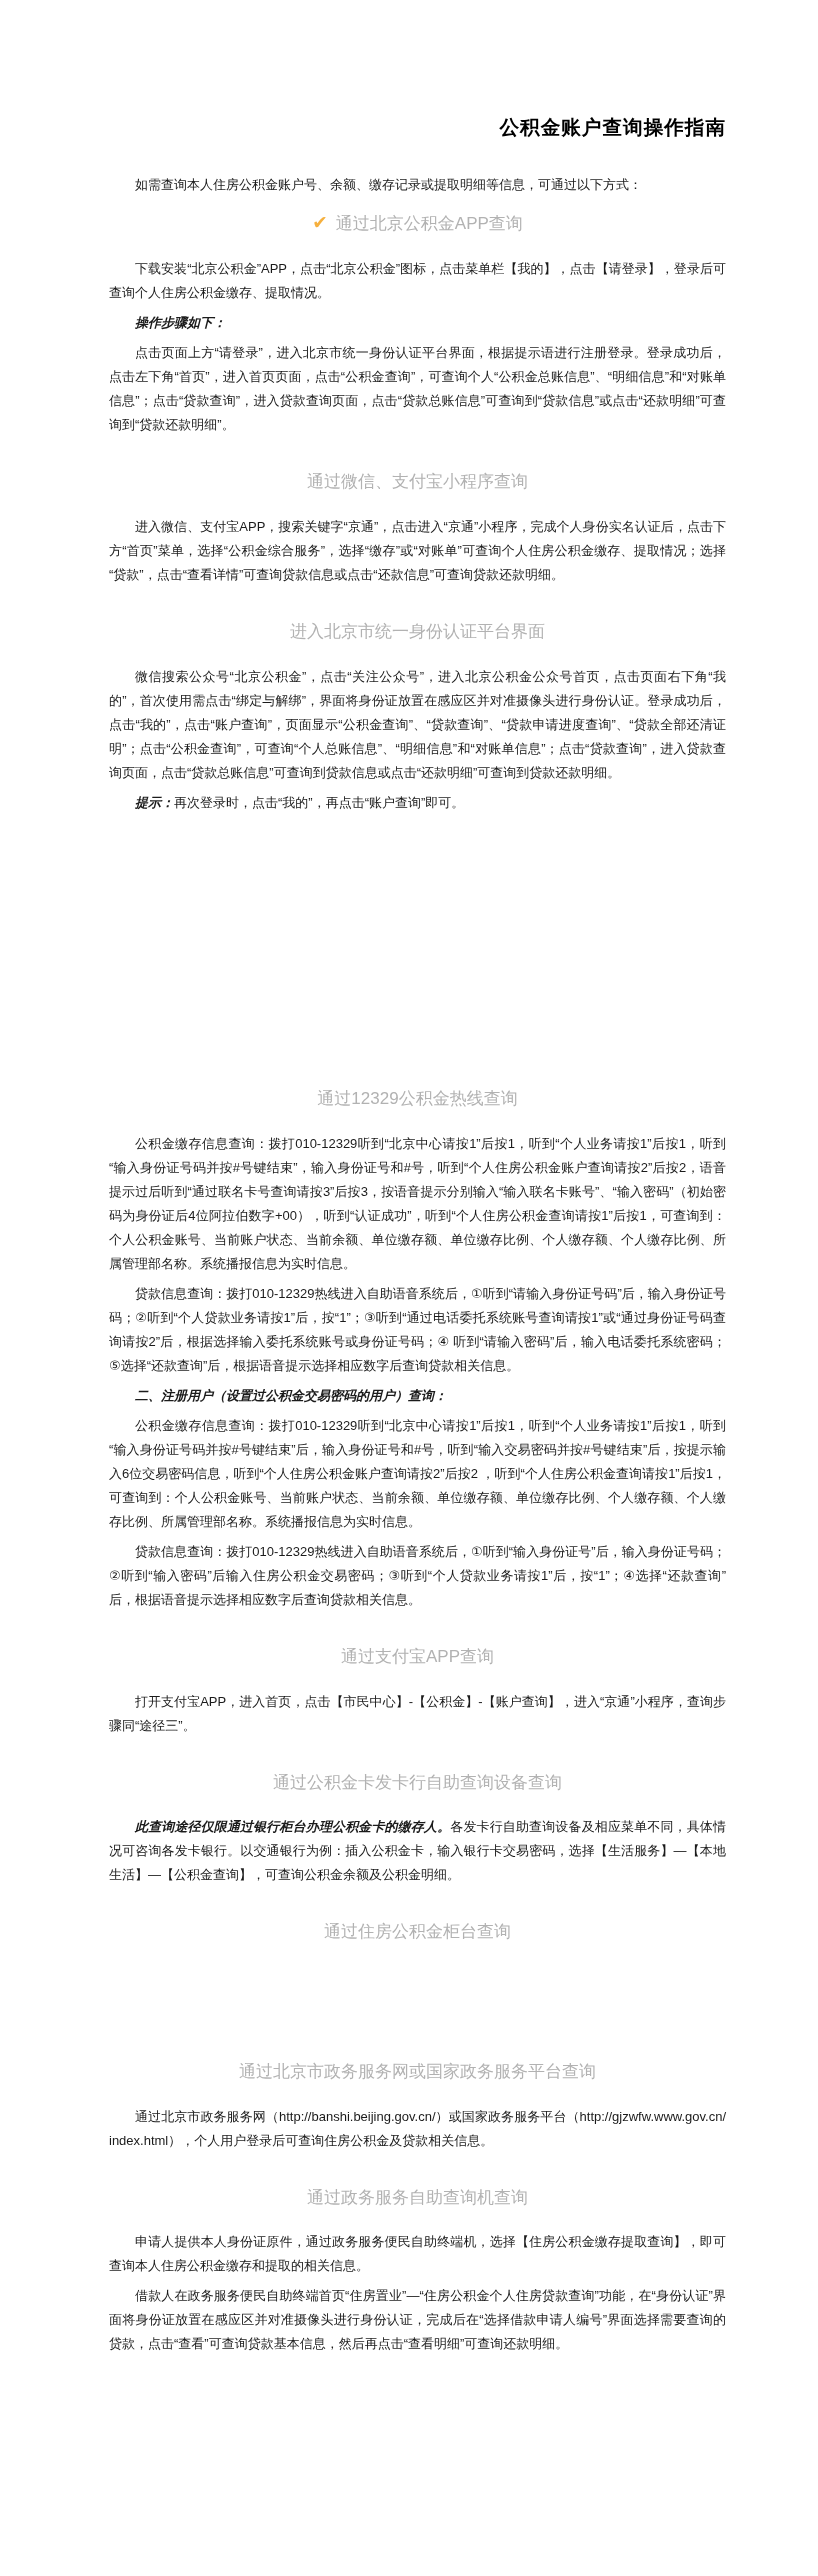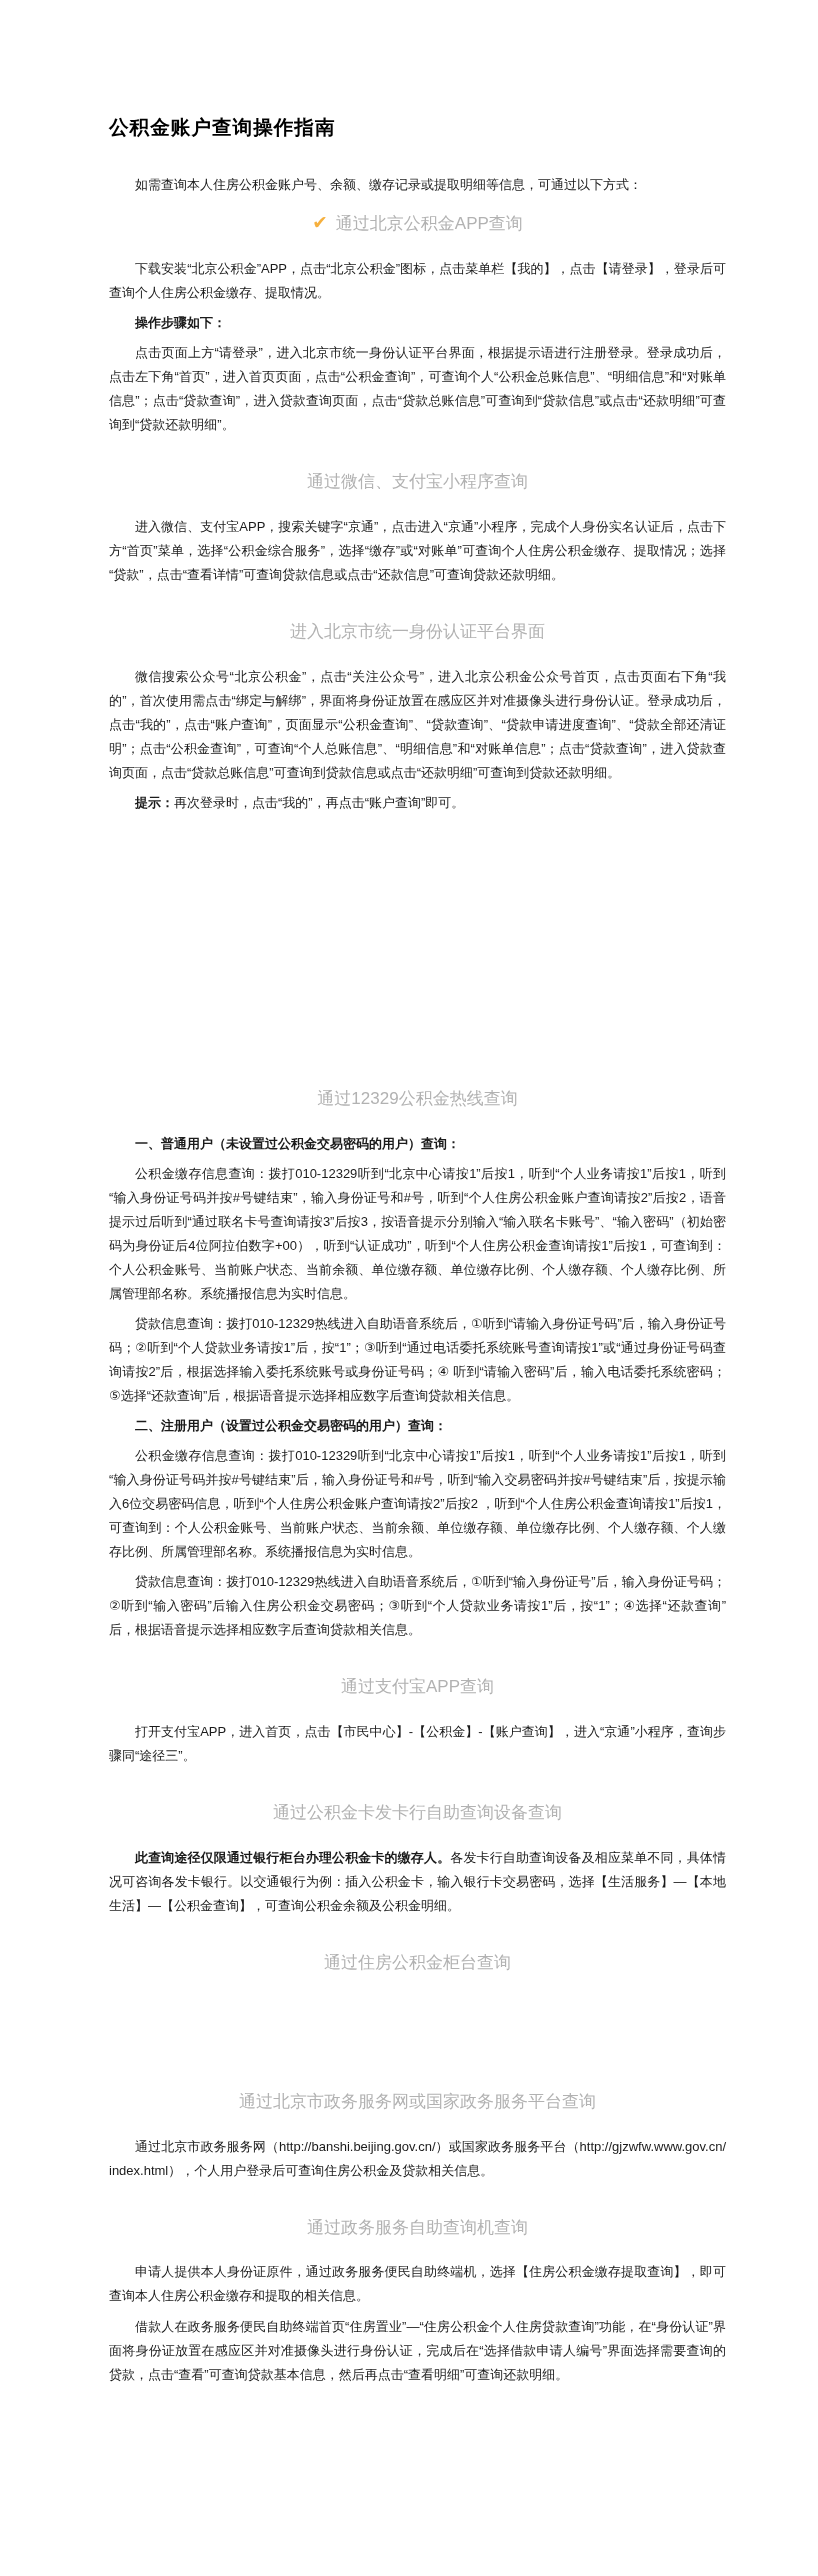--- a/index.html
+++ b/index.html
@@ -6,37 +6,37 @@
   html, body { margin: 0; padding: 0; background: #ffffff; }
   body {
     width: 818px;
     min-height: 3468px;
     font-family: "Liberation Sans", "DejaVu Sans", sans-serif;
     color: #1b1b1b;
   }
   .doc { padding: 114px 92px 62px 109px; }
   .title {
     margin: 0 0 32px 0;
-    text-align: left;
+    text-align: right;
     font-family: "Liberation Serif", "DejaVu Serif", serif;
     font-size: 19.6px;
     font-weight: 700;
     color: #000000;
     letter-spacing: 1px;
   }
   .body-p {
     margin: 6.2px 0;
     font-size: 13px;
     line-height: 24px;
     text-align: justify;
     text-indent: 2em;
     color: #1b1b1b;
     word-break: break-all;
   }
-  .bold { font-weight: 700; }
+  .bold { font-weight: 700; font-style: italic; }
   .sec {
     margin: 33px 0 21.6px 0;
     text-align: center;
     font-size: 17px;
     line-height: 23px;
     font-weight: 400;
     color: #b2b2b2;
     text-indent: 0;
   }
   .sec.first { margin-top: 14.4px; }
@@ -65,21 +65,20 @@
   <h2 class="sec"><span>通过微信、支付宝小程序查询</span></h2>
   <p class="body-p">进入微信、支付宝APP，搜索关键字“京通”，点击进入“京通”小程序，完成个人身份实名认证后，点击下方“首页”菜单，选择“公积金综合服务”，选择“缴存”或“对账单”可查询个人住房公积金缴存、提取情况；选择“贷款”，点击“查看详情”可查询贷款信息或点击“还款信息”可查询贷款还款明细。</p>
 
   <h2 class="sec"><span>进入北京市统一身份认证平台界面</span></h2>
   <p class="body-p">微信搜索公众号“北京公积金”，点击“关注公众号”，进入北京公积金公众号首页，点击页面右下角“我的”，首次使用需点击“绑定与解绑”，界面将身份证放置在感应区并对准摄像头进行身份认证。登录成功后，点击“我的”，点击“账户查询”，页面显示“公积金查询”、“贷款查询”、“贷款申请进度查询”、“贷款全部还清证明”；点击“公积金查询”，可查询“个人总账信息”、“明细信息”和“对账单信息”；点击“贷款查询”，进入贷款查询页面，点击“贷款总账信息”可查询到贷款信息或点击“还款明细”可查询到贷款还款明细。</p>
   <p class="body-p"><span class="bold">提示：</span><span>再次登录时，点击“我的”，再点击“账户查询”即可。</span></p>
 
   <div class="spacer-xl"></div>
 
   <h2 class="sec"><span>通过12329公积金热线查询</span></h2>
-  <p class="body-p bold">一、普通用户（未设置过公积金交易密码的用户）查询：</p>
   <p class="body-p">公积金缴存信息查询：拨打010-12329听到“北京中心请按1”后按1，听到“个人业务请按1”后按1，听到“输入身份证号码并按#号键结束”，输入身份证号和#号，听到“个人住房公积金账户查询请按2”后按2，语音提示过后听到“通过联名卡号查询请按3”后按3，按语音提示分别输入“输入联名卡账号”、“输入密码”（初始密码为身份证后4位阿拉伯数字+00），听到“认证成功”，听到“个人住房公积金查询请按1”后按1，可查询到：个人公积金账号、当前账户状态、当前余额、单位缴存额、单位缴存比例、个人缴存额、个人缴存比例、所属管理部名称。系统播报信息为实时信息。</p>
   <p class="body-p">贷款信息查询：拨打010-12329热线进入自助语音系统后，①听到“请输入身份证号码”后，输入身份证号码；②听到“个人贷款业务请按1”后，按“1”；③听到“通过电话委托系统账号查询请按1”或“通过身份证号码查询请按2”后，根据选择输入委托系统账号或身份证号码；④ 听到“请输入密码”后，输入电话委托系统密码；⑤选择“还款查询”后，根据语音提示选择相应数字后查询贷款相关信息。</p>
   <p class="body-p bold">二、注册用户（设置过公积金交易密码的用户）查询：</p>
   <p class="body-p">公积金缴存信息查询：拨打010-12329听到“北京中心请按1”后按1，听到“个人业务请按1”后按1，听到“输入身份证号码并按#号键结束”后，输入身份证号和#号，听到“输入交易密码并按#号键结束”后，按提示输入6位交易密码信息，听到“个人住房公积金账户查询请按2”后按2 ，听到“个人住房公积金查询请按1”后按1，可查询到：个人公积金账号、当前账户状态、当前余额、单位缴存额、单位缴存比例、个人缴存额、个人缴存比例、所属管理部名称。系统播报信息为实时信息。</p>
   <p class="body-p">贷款信息查询：拨打010-12329热线进入自助语音系统后，①听到“输入身份证号”后，输入身份证号码；②听到“输入密码”后输入住房公积金交易密码；③听到“个人贷款业务请按1”后，按“1”；④选择“还款查询”后，根据语音提示选择相应数字后查询贷款相关信息。</p>
 
   <h2 class="sec"><span>通过支付宝APP查询</span></h2>
   <p class="body-p">打开支付宝APP，进入首页，点击【市民中心】-【公积金】-【账户查询】，进入“京通”小程序，查询步骤同“途径三”。</p>
 
   <h2 class="sec"><span>通过公积金卡发卡行自助查询设备查询</span></h2>

